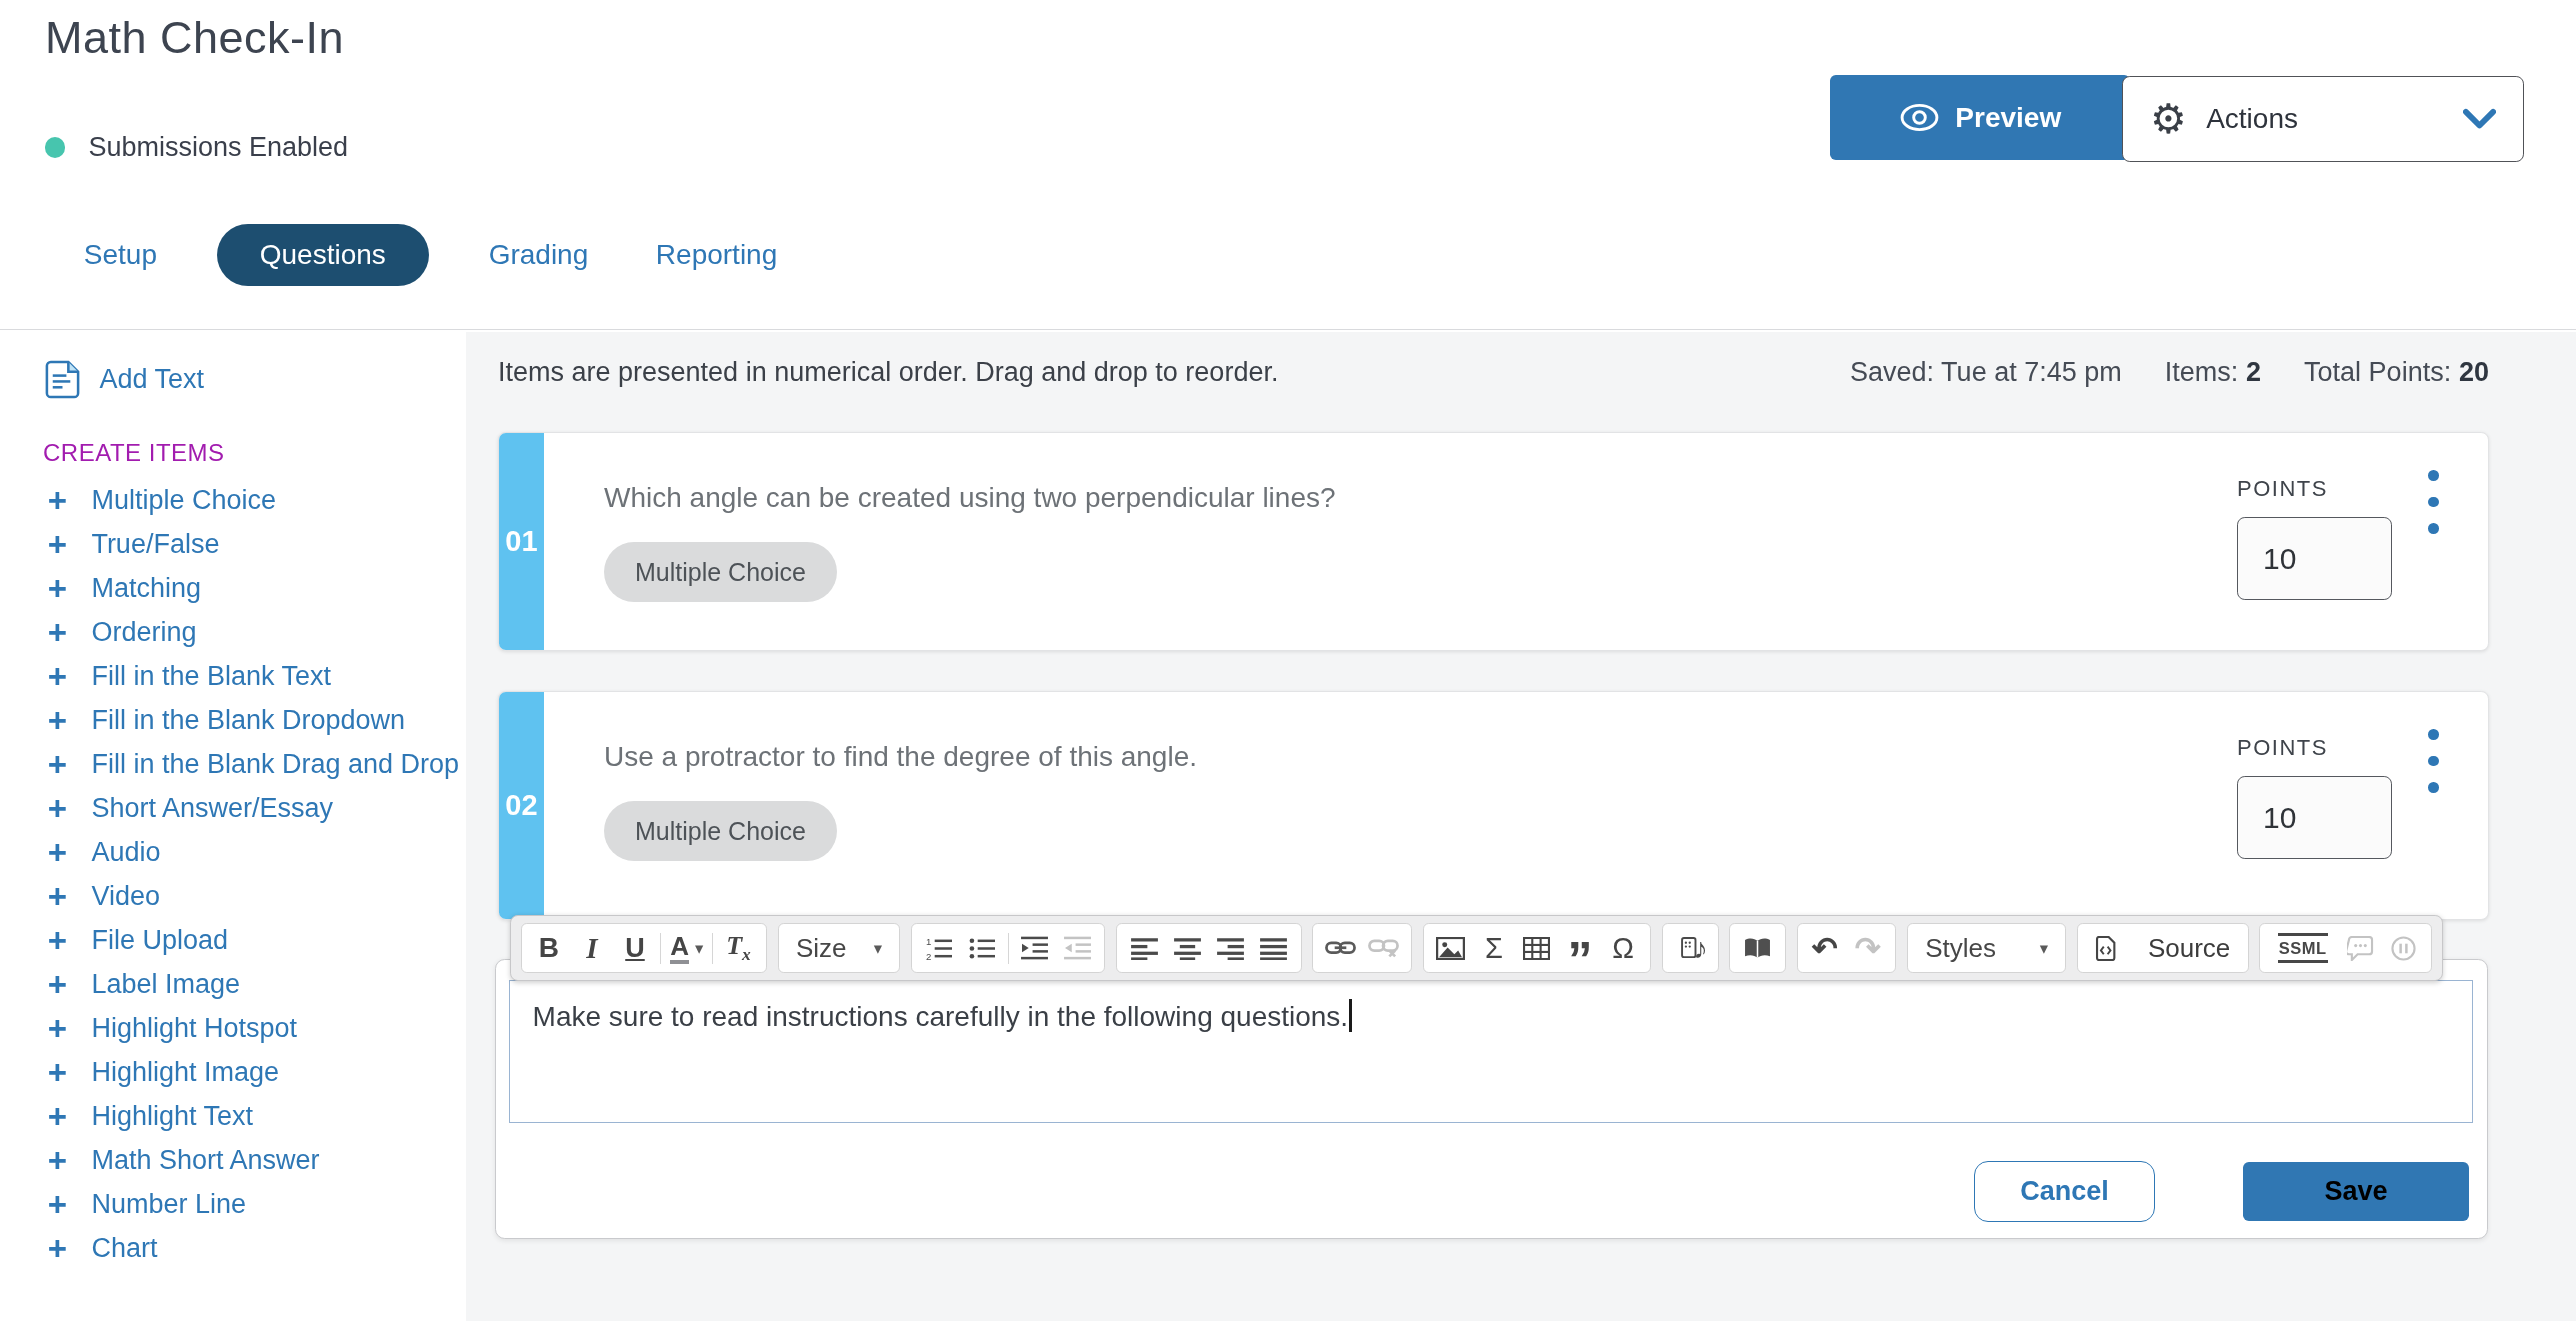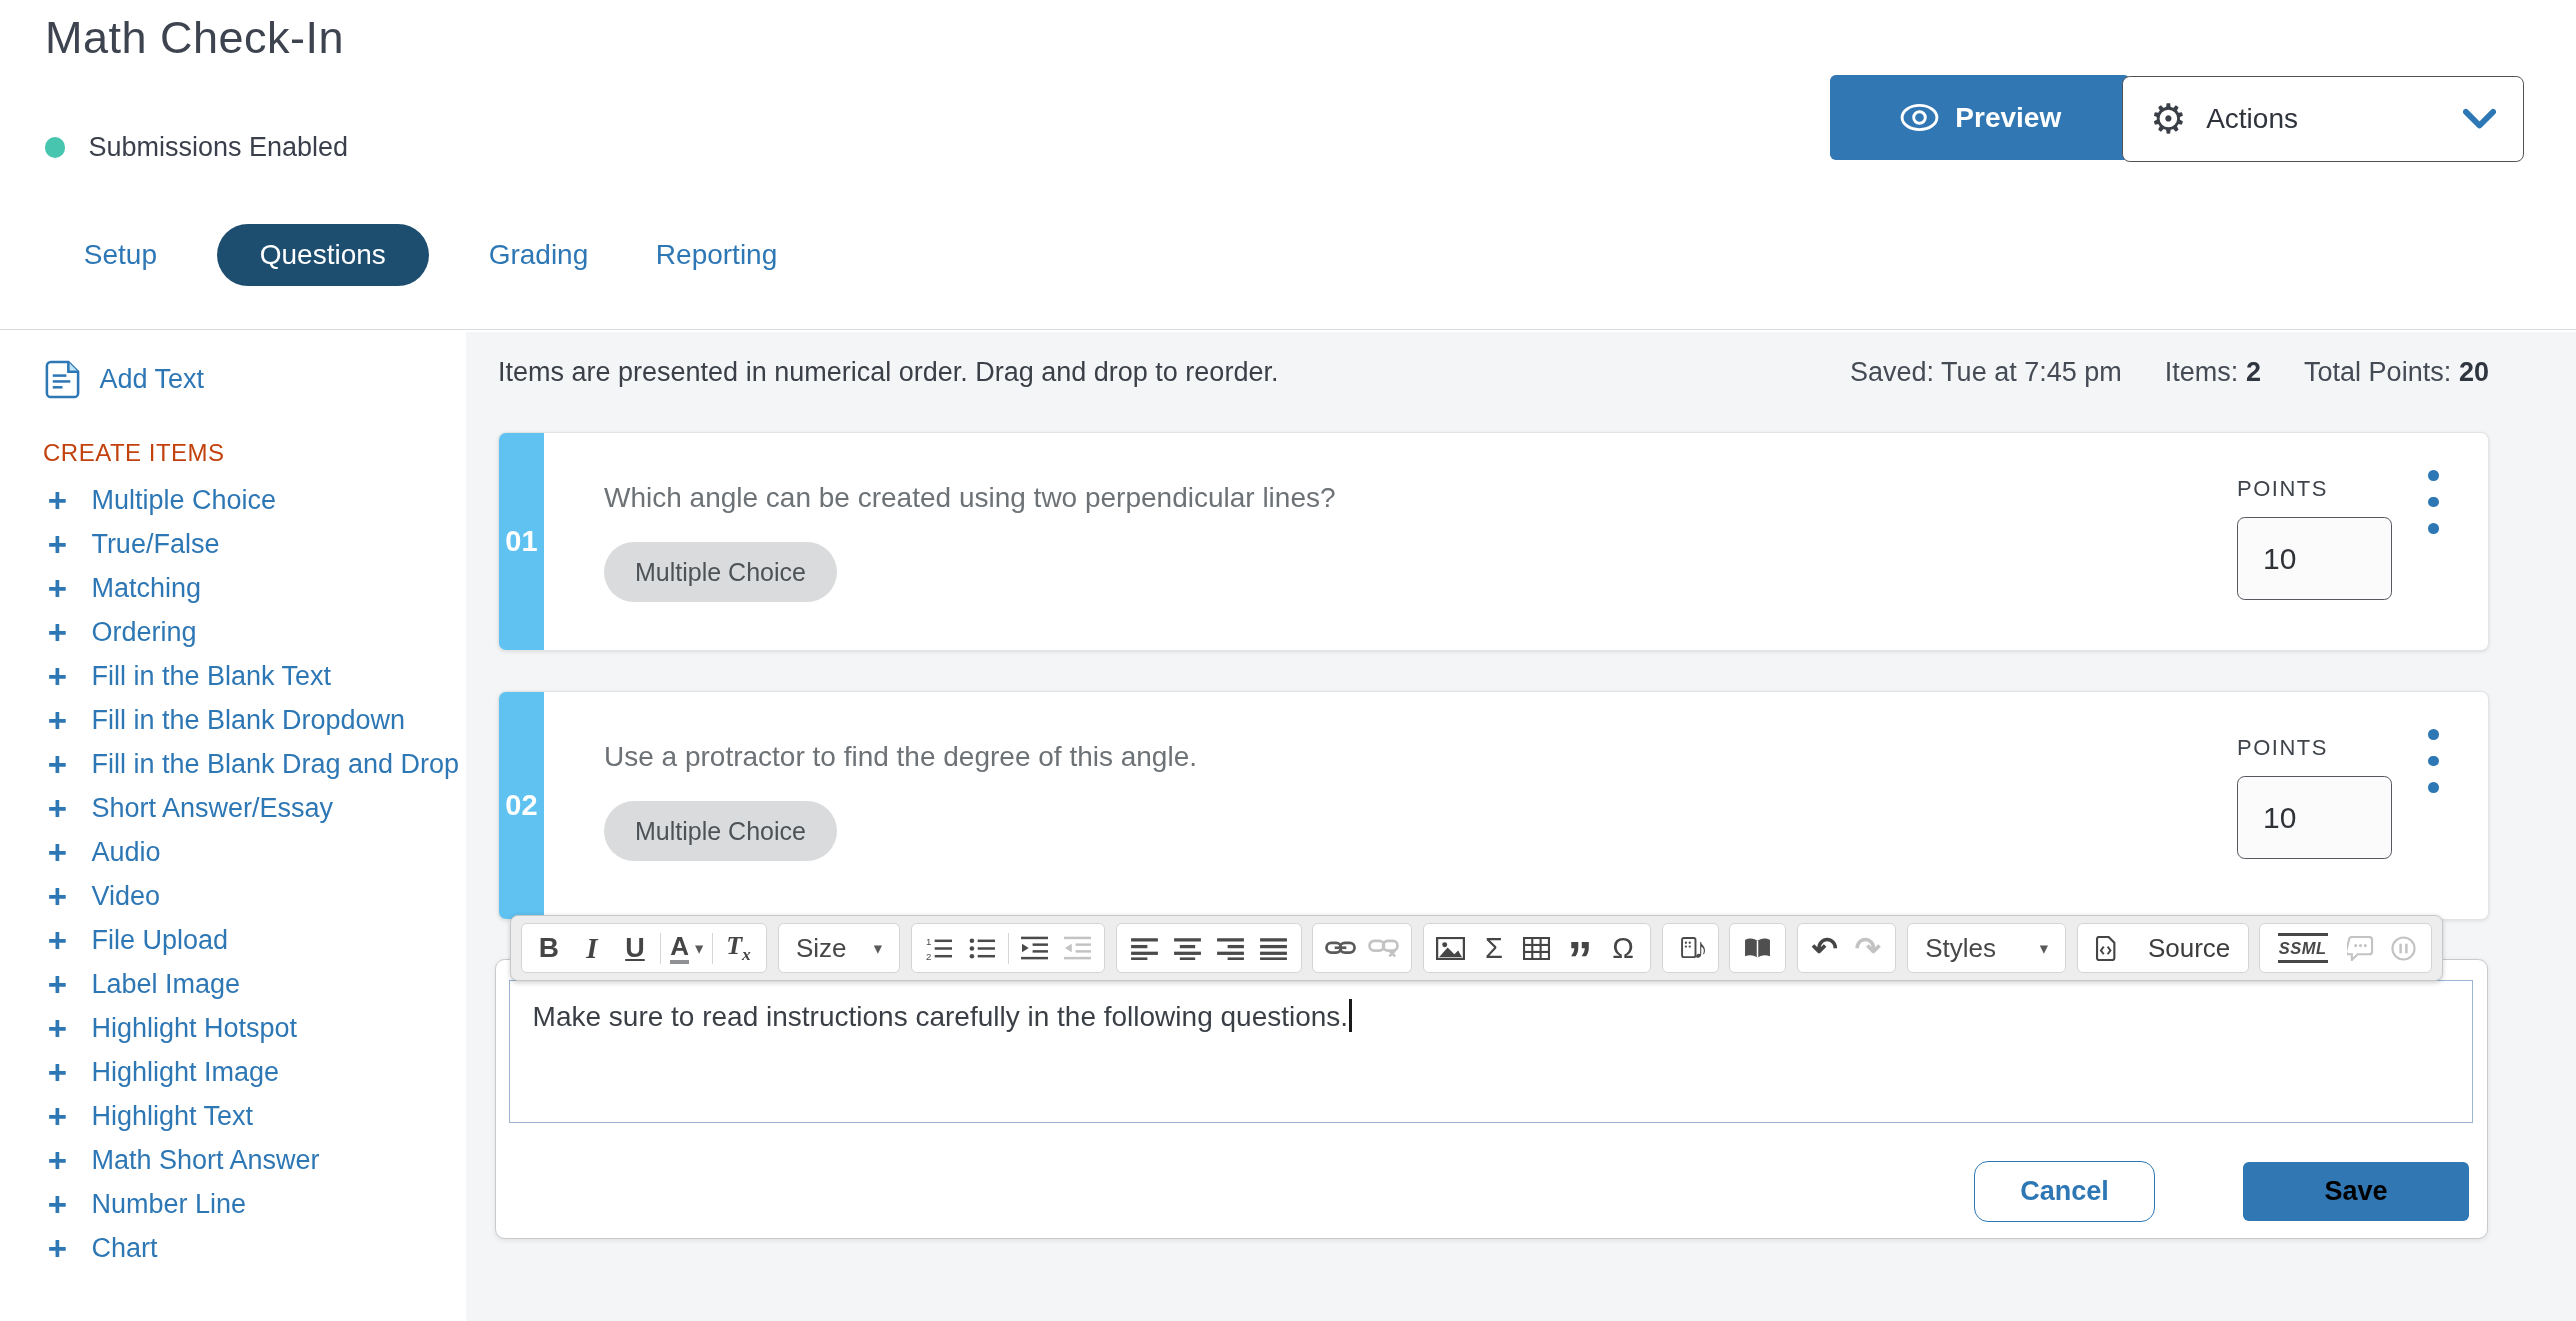--- a/index.html
+++ b/index.html
@@ -19,21 +19,21 @@
   .gear-glyph { font-size:41px; color:#3a3f47; line-height:1; }
   .actions-chevron { margin-left:auto; }
 
   .tabs { position:absolute; left:76px; top:223px; height:64px; display:flex; align-items:center; gap:52px; }
   .tab { font-size:28px; color:#2e77b5; cursor:pointer; padding:0 7.8px; }
   .tab.active { background:#1d4e70; color:#fff; border-radius:39px; height:62px; display:flex; align-items:center; padding:0 43px; }
 
   
   .sidebar { position:absolute; left:0; top:332px; width:466px; height:990px; background:#fff; padding:25px 0 0 43px; }
   .side-link { display:flex; align-items:center; gap:17.5px; height:45px; color:#2e77b5; font-size:27px; cursor:pointer; }
-  .create-items-label { margin-top:37px; margin-bottom:11.6px; font-size:24px; color:#c2410c; letter-spacing:0.5px; }
+  .create-items-label { margin-top:37px; margin-bottom:11.6px; font-size:24px; color:#a21caf; letter-spacing:0.5px; }
   .item-list { list-style:none; }
   .item-list li { display:flex; align-items:center; gap:19.4px; height:44px; color:#2e77b5; font-size:27px; cursor:pointer; }
   .plus-glyph { font-size:33px; font-weight:700; width:29px; text-align:center; line-height:1; color:#2e77b5; }
 
   
   .main { position:absolute; left:466px; top:332px; width:2110px; height:990px; background:#f4f5f6; }
   .note-bar { position:absolute; left:32px; top:25px; font-size:27px; color:#3b4048; }
   .saved-info { position:absolute; right:87px; top:25px; display:flex; gap:43px; font-size:27px; color:#454b55; align-items:center; }
   .saved-info b { color:#2f3640; font-weight:700; margin-left:7.8px; }
 
@@ -67,21 +67,21 @@
   .glyph-i { font-family:"Liberation Serif", serif; font-style:italic; font-weight:700; font-size:29px; }
   .glyph-u { font-weight:700; text-decoration:underline; font-size:27px; }
   .glyph-a { font-weight:700; font-size:26px; border-bottom:4.9px solid #8f9094; line-height:1.1; }
   .glyph-caret { font-size:16.5px; color:#5a5a5a; margin-left:5.8px; }
   .glyph-tx { font-family:"Liberation Serif", serif; font-style:italic; font-weight:700; font-size:26px; }
   .glyph-tx sub { font-size:17.5px; }
   .glyph-quote { font-size:50px; font-weight:700; line-height:0.2; padding-top:23px; }
   .glyph-sym { font-size:29px; }
   .glyph-note { font-size:29px; }
   .glyph-undo { font-size:31px; font-weight:700; }
-  .ssml-badge { font-size:16.5px; font-weight:800; letter-spacing:0.5px; border-top:3.9px solid currentColor; border-bottom:3.9px solid currentColor; padding:2.9px 1px; color:#474747;font-style:italic; }
+  .ssml-badge { font-size:16.5px; font-weight:800; letter-spacing:0.5px; border-top:3.9px solid currentColor; border-bottom:3.9px solid currentColor; padding:2.9px 1px; color:#474747; }
   .dd-label { font-size:26px; color:#474747; }
   .src-label { font-size:26px; color:#3c3c3c; margin-left:9.7px; }
   svg { display:block; }
 </style>
 </head>
 <body>
 
 <div id="app">
 
   <div class="header">

